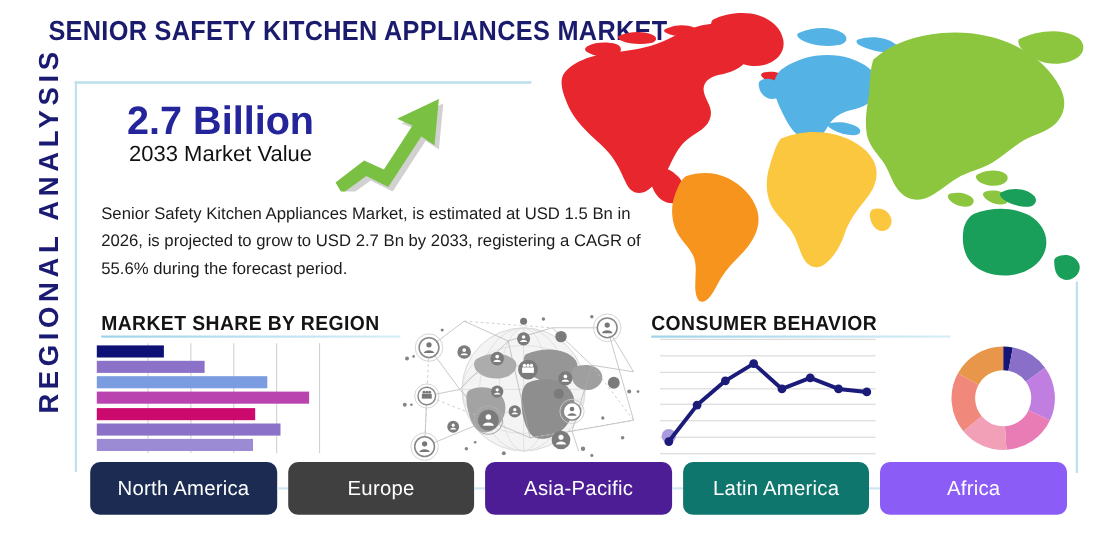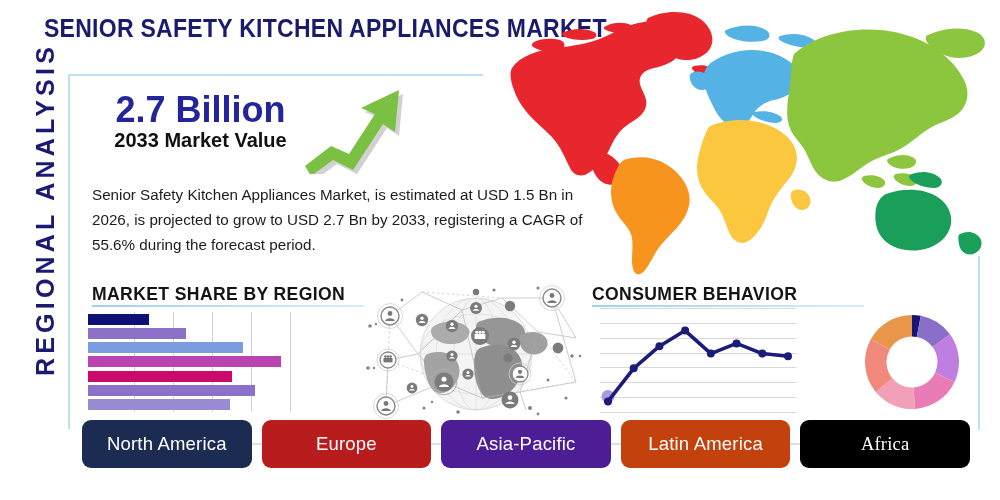--- a/index.html
+++ b/index.html
@@ -87,21 +87,21 @@
   .stat-big {
     font-family: "Liberation Sans Narrow", "Liberation Sans", sans-serif;
     font-weight: bold;
     font-size: 36px;
     color: #24249b;
     line-height: 1.02;
     white-space: nowrap;
   }
   .stat-small {
     font-family: "Liberation Sans", sans-serif;
-    font-weight: bold;
+    font-weight: normal;
     font-size: 20px;
     color: #111111;
     line-height: 1.15;
     white-space: nowrap;
   }
 
   
   #growth-arrow {
     position: absolute;
     left: 300px;
@@ -534,22 +534,22 @@
           <title>Segment 6: 19</title>
         </path>
         <path d="M8.813586037938414 27.357577317219377 A47 47 0 0 1 49.99999999999999 3 L49.99999999999999 24.5 A25.5 25.5 0 0 0 27.654179658881482 37.715281310406255 Z" fill="#e8964a">
           <title>Segment 7: 17</title>
         </path>
       </svg></div>
 
   <div id="region-bar">
       <div class="region-button" style="background: rgb(27, 43, 82);">North America</div>
       <div class="region-connector"></div>
-      <div class="region-button" style="background: #b91c1c;">Europe</div>
+      <div class="region-button" style="background: #404040;">Europe</div>
       <div class="region-connector"></div>
       <div class="region-button" style="background: #4c1d95;">Asia-Pacific</div>
       <div class="region-connector"></div>
-      <div class="region-button" style="background: #c2410c;">Latin America</div>
+      <div class="region-button" style="background: #0f766e;">Latin America</div>
       <div class="region-connector"></div>
-      <div class="region-button" style="background: #000000; font-family: Liberation Serif, serif;">Africa</div>
+      <div class="region-button" style="background: #8b5cf6;">Africa</div>
     </div>
 
 </div>
 
 </body></html>

